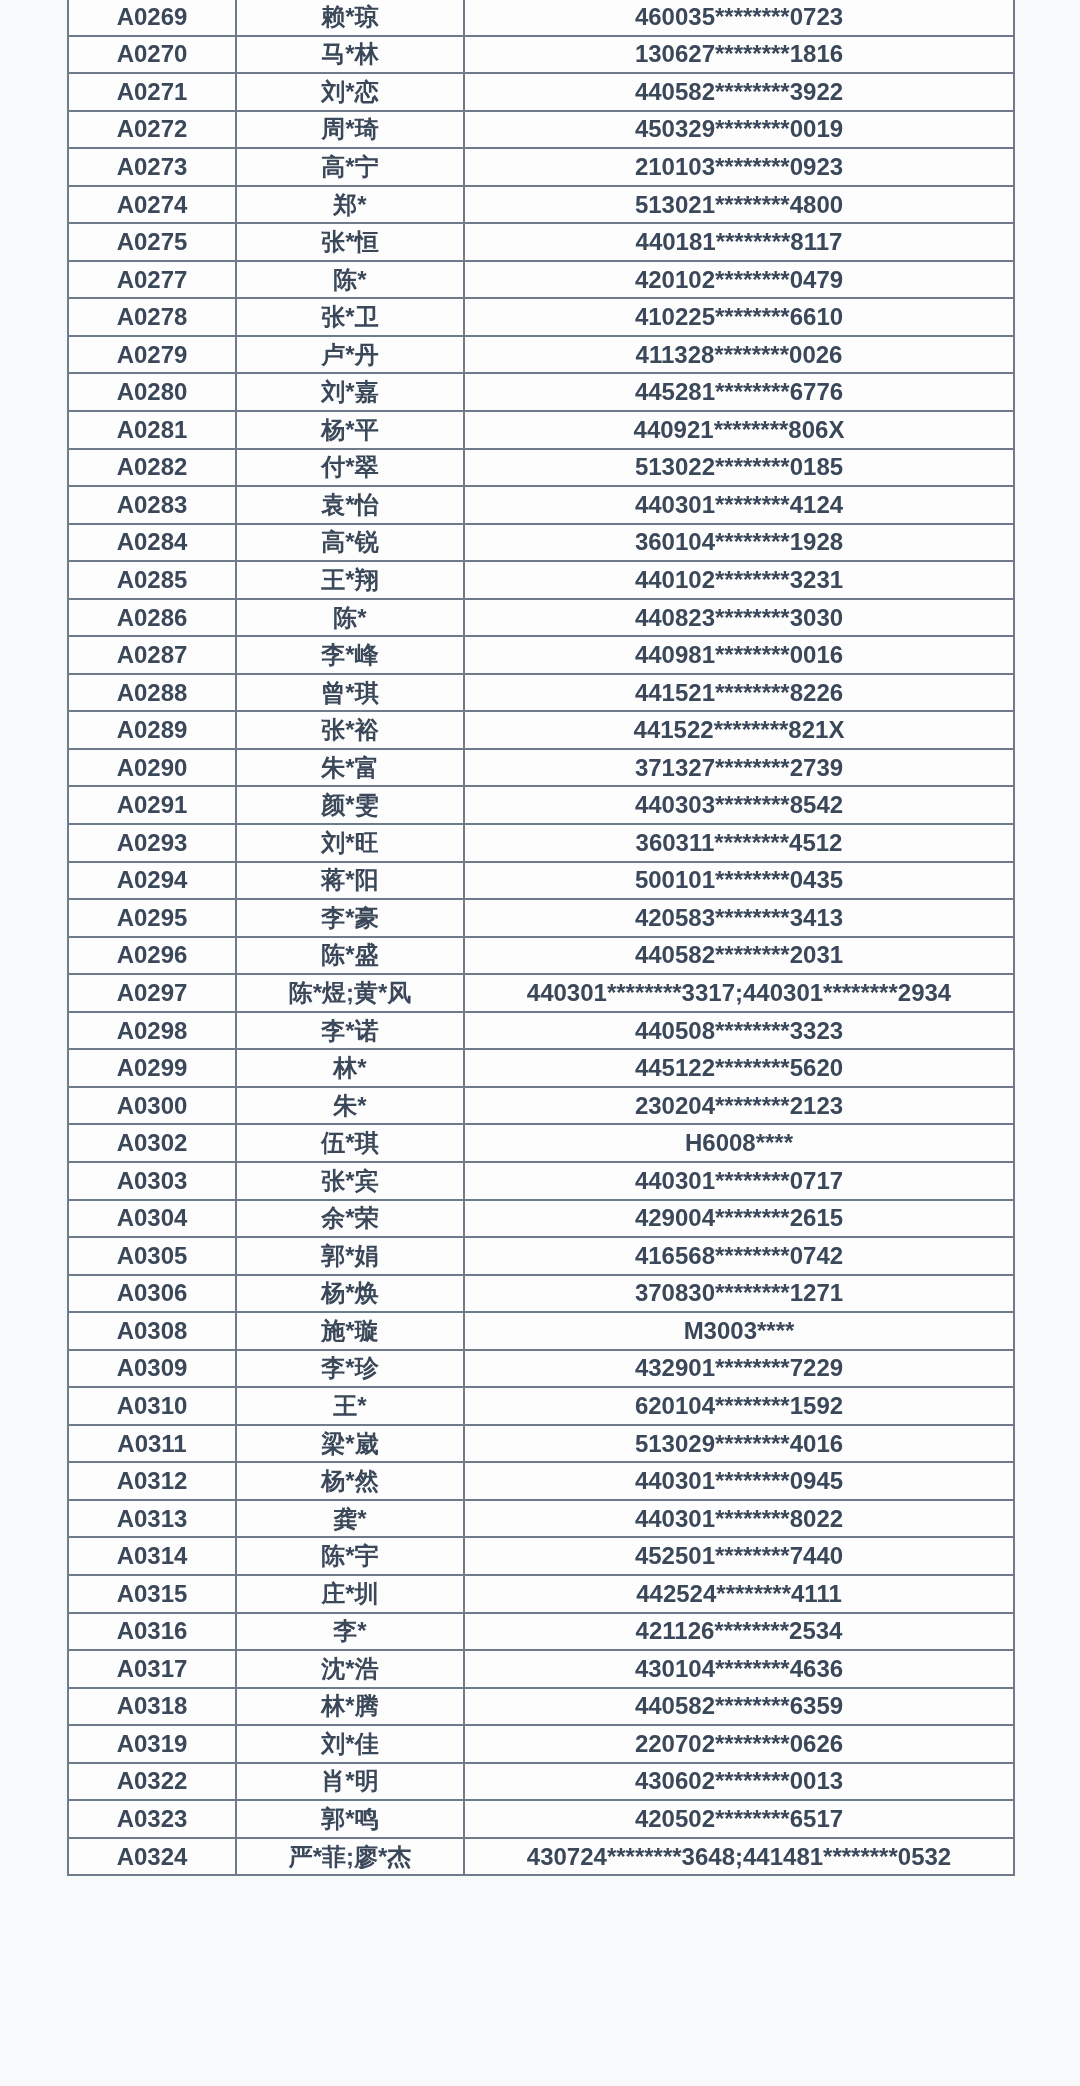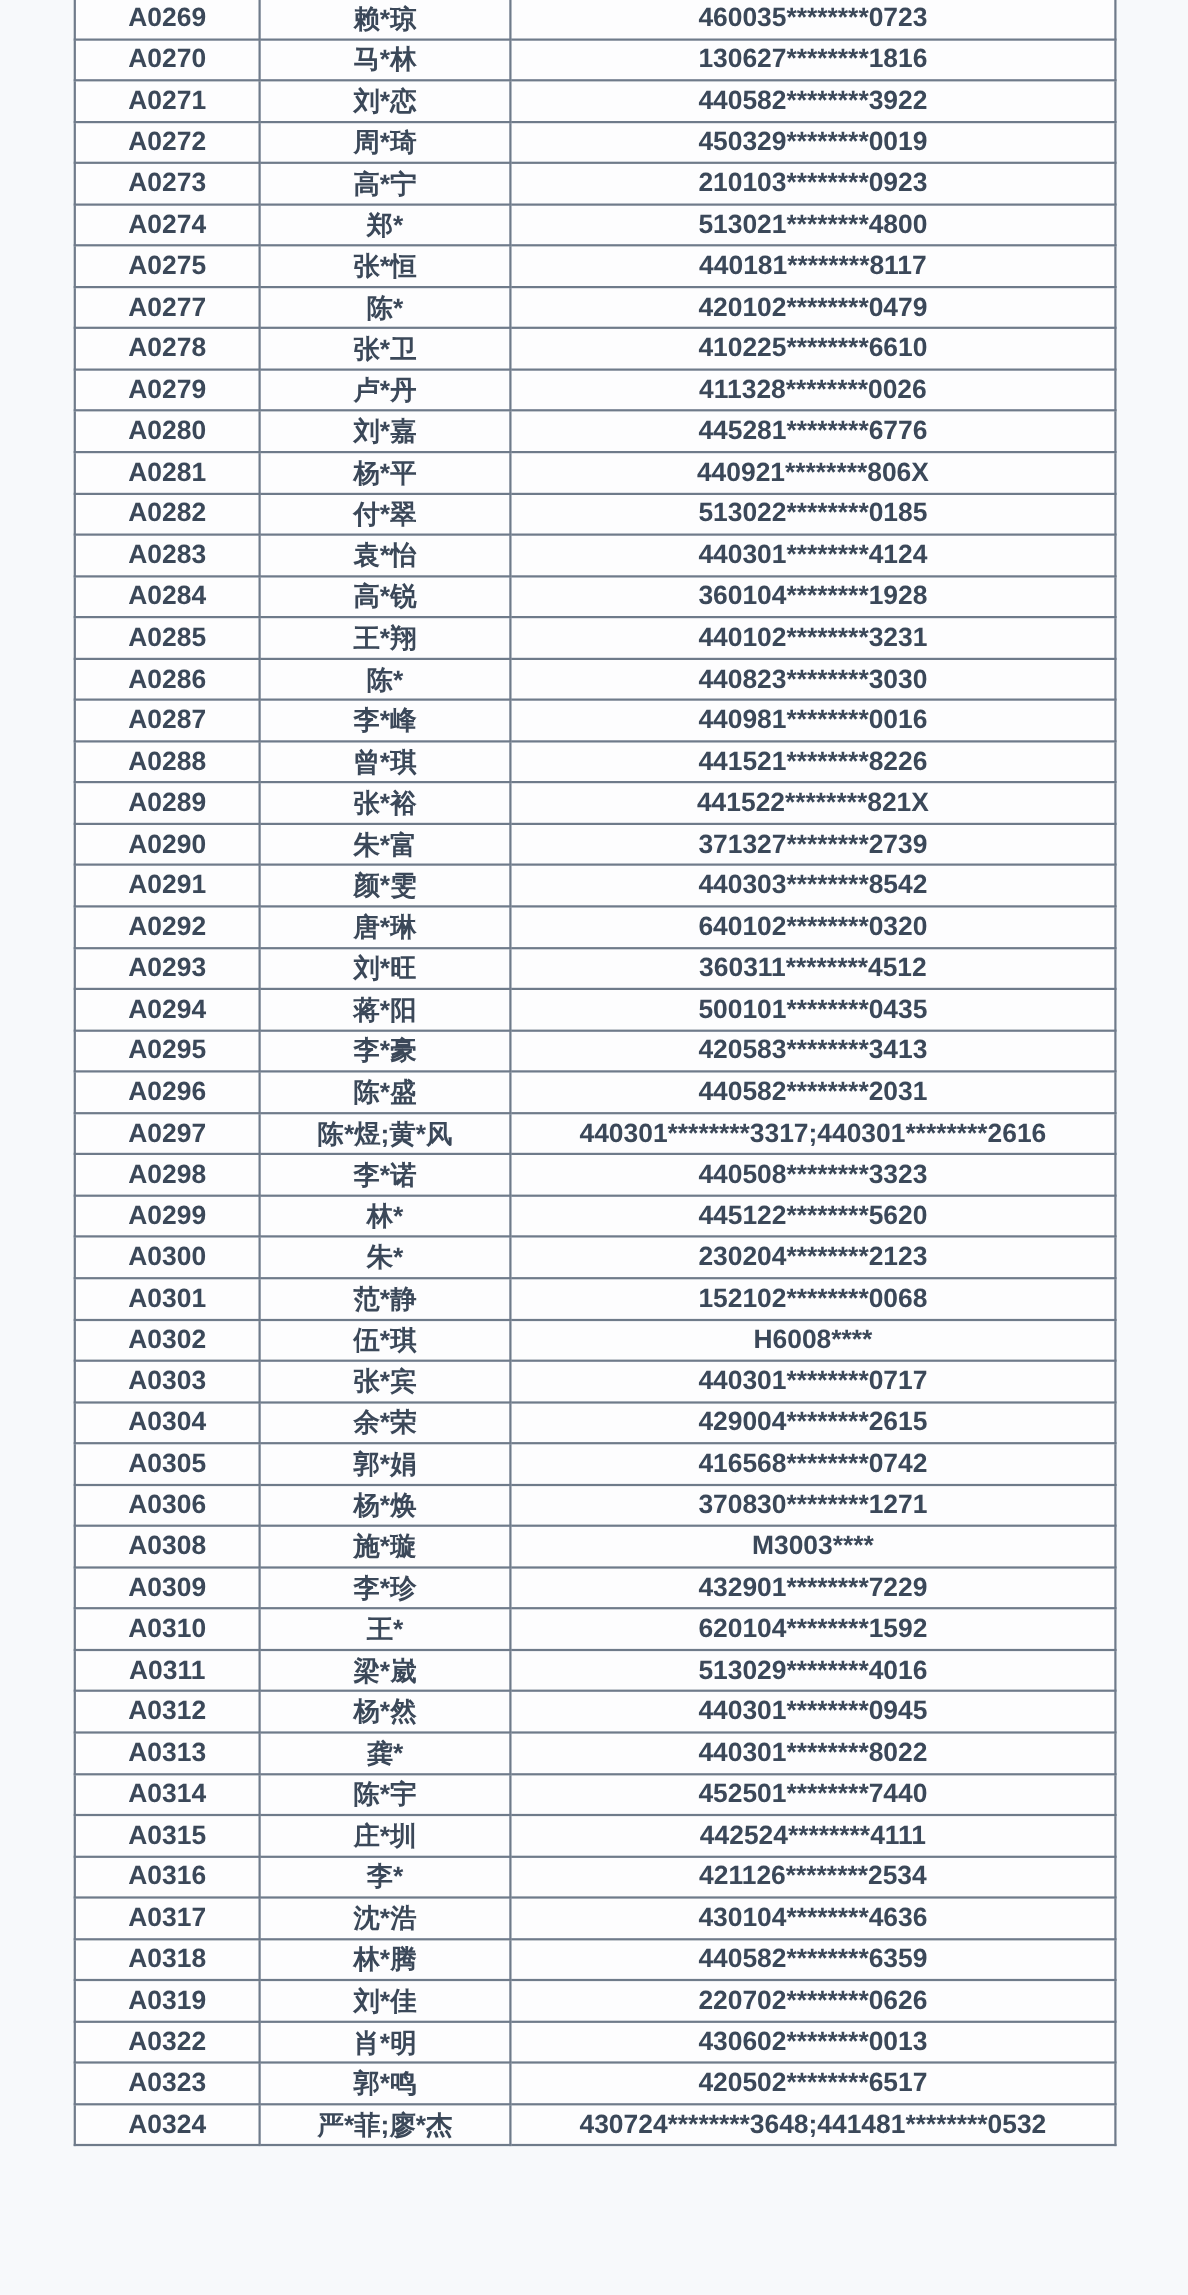--- a/index.html
+++ b/index.html
@@ -156,25 +156,20 @@
           <td>A0290</td>
           <td>朱*富</td>
           <td>371327********2739</td>
         </tr>
         <tr>
           <td>A0291</td>
           <td>颜*雯</td>
           <td>440303********8542</td>
         </tr>
         <tr>
-          <td>A0292</td>
-          <td>唐*琳</td>
-          <td>640102********0320</td>
-        </tr>
-        <tr>
           <td>A0293</td>
           <td>刘*旺</td>
           <td>360311********4512</td>
         </tr>
         <tr>
           <td>A0294</td>
           <td>蒋*阳</td>
           <td>500101********0435</td>
         </tr>
         <tr>
@@ -183,41 +178,36 @@
           <td>420583********3413</td>
         </tr>
         <tr>
           <td>A0296</td>
           <td>陈*盛</td>
           <td>440582********2031</td>
         </tr>
         <tr>
           <td>A0297</td>
           <td>陈*煜;黄*风</td>
-          <td>440301********3317;440301********2616</td>
+          <td>440301********3317;440301********2934</td>
         </tr>
         <tr>
           <td>A0298</td>
           <td>李*诺</td>
           <td>440508********3323</td>
         </tr>
         <tr>
           <td>A0299</td>
           <td>林*</td>
           <td>445122********5620</td>
         </tr>
         <tr>
           <td>A0300</td>
           <td>朱*</td>
           <td>230204********2123</td>
-        </tr>
-        <tr>
-          <td>A0301</td>
-          <td>范*静</td>
-          <td>152102********0068</td>
         </tr>
         <tr>
           <td>A0302</td>
           <td>伍*琪</td>
           <td>H6008****</td>
         </tr>
         <tr>
           <td>A0303</td>
           <td>张*宾</td>
           <td>440301********0717</td>

